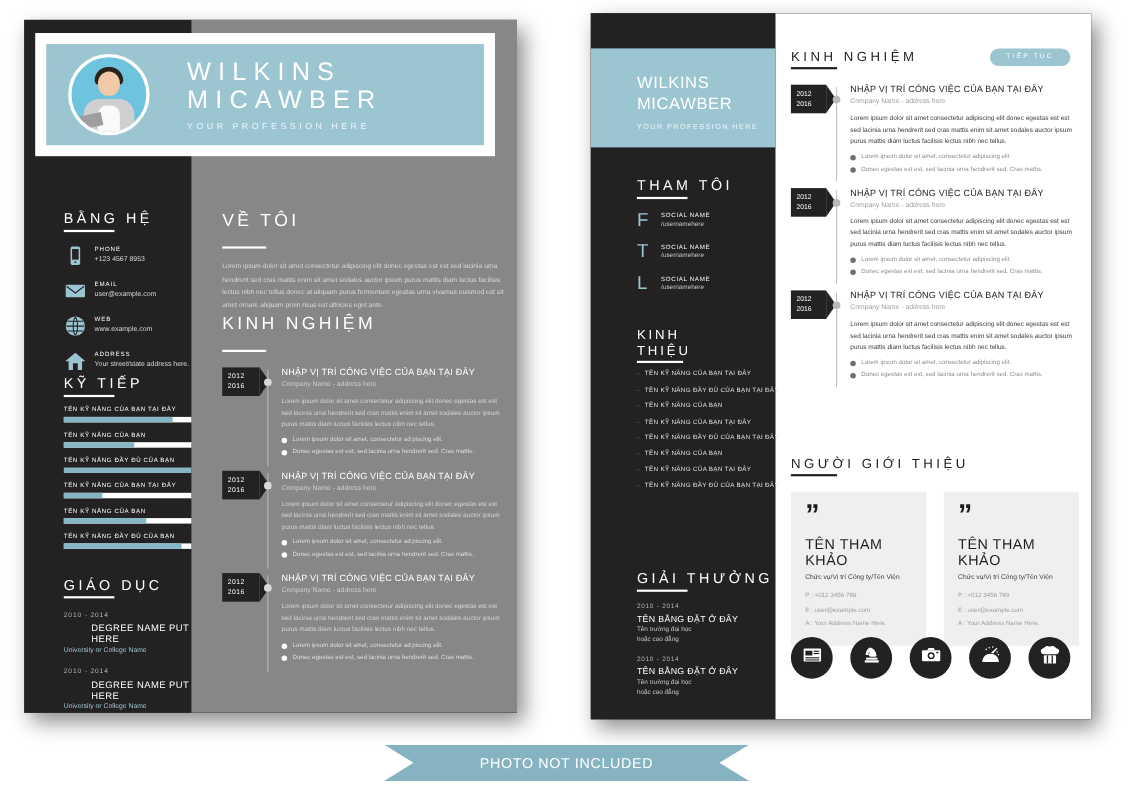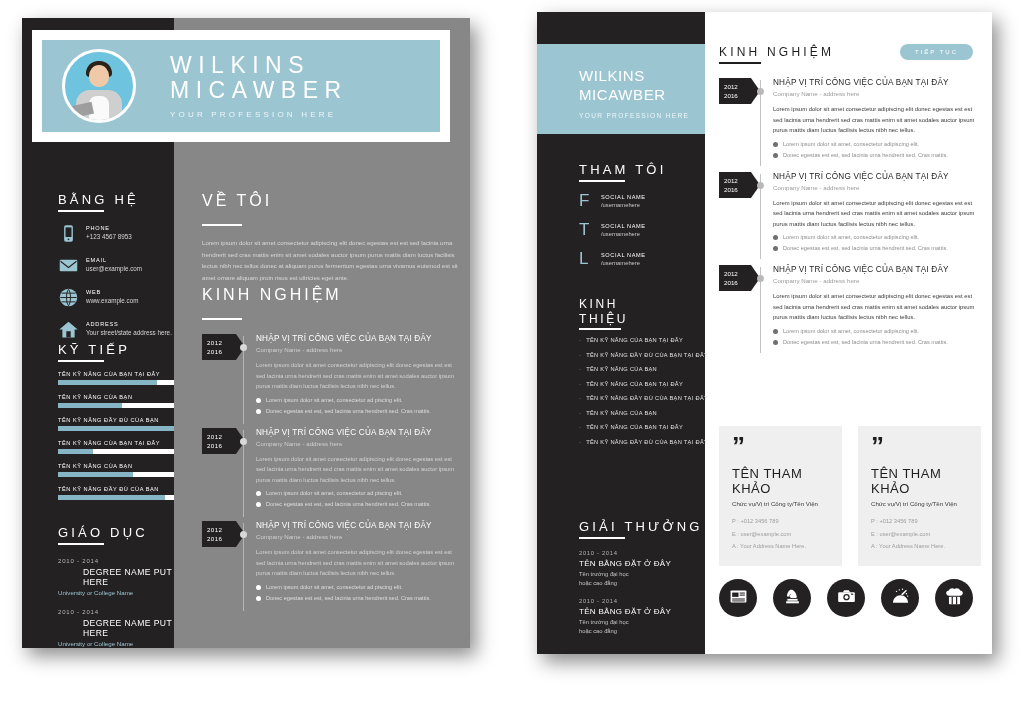--- a/index.html
+++ b/index.html
@@ -547,20 +547,21 @@
             <span>Lorem ipsum dolor sit amet, consectetur adipiscing elit.</span>
           </div>
         <div class="w-b">
             <span class="bd"></span>
             <span>Donec egestas est est, sed lacinia urna hendrerit sed. Cras mattis.</span>
           </div>
       </div>
     </div>
 
     <div class="p2-ref">
+      <div class="w-title">NGƯỜI GIỚI THIỆU</div>
       <div class="ref-cards">
         <div class="ref-card">
           <div class="ref-q">”</div>
           <div class="ref-n">TÊN THAM KHẢO</div>
           <div class="ref-r">Chức vụ/Vị trí Công ty/Tên Viện</div>
           <div class="ref-c">P : +012 3456 789</div>
           <div class="ref-c" style="margin-top:3px">E : user@example.com</div>
           <div class="ref-c" style="margin-top:3px">A : Your Address Name Here.</div>
         </div>
         <div class="ref-card">
@@ -616,14 +617,19 @@
         <span><svg viewBox="0 0 24 24">
               <path d="M5 11 C2.6 11 1.5 9.3 1.5 7.6 C1.5 5.7 3 4.3 4.9 4.3 C5.5 2.6 7.2 1.5 9.2 1.5 C10.4 1.5 11.4 1.9 12 2.6 C12.6 1.9 13.6 1.5 14.8 1.5 C16.8 1.5 18.5 2.6 19.1 4.3 C21 4.3 22.5 5.7 22.5 7.6 C22.5 9.3 21.4 11 19 11 Z"></path>
               <rect x="5" y="12.3" width="14" height="9.5" rx="1"></rect>
               <rect x="8.4" y="12.3" width="1.5" height="9.5" fill="#232122"></rect>
               <rect x="13.9" y="12.3" width="1.5" height="9.5" fill="#232122"></rect>
             </svg></span>
       </div>
     </div>
   </div>
 
+  <div id="ribbon">
+    <div class="rib-body">PHOTO NOT INCLUDED</div>
+    <div class="rib-notch-l"></div>
+    <div class="rib-notch-r"></div>
+  </div>
 
 </div>
 
 </body></html>

